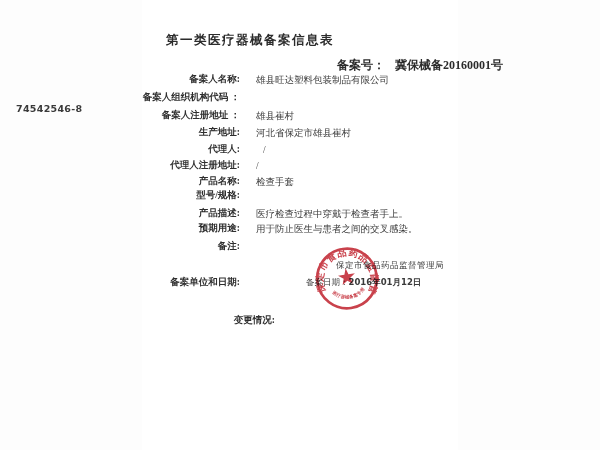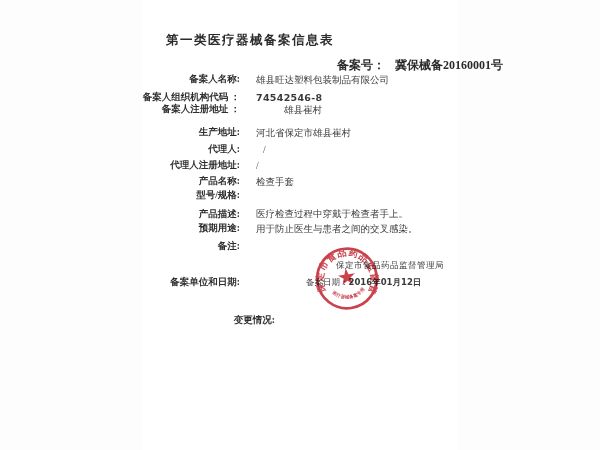--- a/index.html
+++ b/index.html
@@ -24,24 +24,24 @@
   .filing-no .fn-value{margin-left:10px;font-weight:bold;}
   .row{position:absolute;left:0;width:580px;display:flex;align-items:flex-start;}
   .row .lbl{
     width:240px;text-align:right;font-weight:bold;font-size:9.5px;color:#2e2e2e;
     white-space:nowrap;line-height:11px;
   }
   .row .val{
     margin-left:16px;width:232px;font-size:9.5px;color:#3a3a3a;line-height:12px;
   }
   .val-num{font-family:"DejaVu Sans","Liberation Sans",sans-serif;font-weight:bold;font-size:9px;letter-spacing:.3px;}
-  .r1{top:74px;}  .r2{top:92px;}  .r3{top:104px;gap:28px;} .r4{top:127px;}
+  .r1{top:74px;}  .r2{top:92px;flex-direction:column;}  .r3{top:110px;} .r4{top:127px;}
   .r5{top:144px;gap:7px;} .r6{top:160px;} .r7{top:176px;}
   .r8{top:190px;} .r8 .val{margin-top:-4px;}
-  .r9{top:208px;align-items:center;} .r10{top:223px;} .r11{top:241px;}
+  .r9{top:208px;} .r10{top:223px;} .r11{top:241px;}
   .r12{top:277px;} .r13{top:315px;padding-left:35px;}
   .authority-block{position:absolute;left:306px;top:260px;width:200px;}
   .authority-line{font-size:8.5px;color:#3a3a3a;letter-spacing:.5px;padding-left:30px;white-space:nowrap;}
   .date-line{font-size:8.5px;color:#3a3a3a;margin-top:5px;white-space:nowrap;}
   .date-line .date-num{font-family:"DejaVu Sans","Liberation Sans",sans-serif;font-weight:bold;font-size:8.5px;}
   .stamp{
     position:absolute;left:315px;top:245px;width:64px;height:67px;
     mix-blend-mode:multiply;opacity:.93;transform:rotate(-8deg);
   }
 </style>

